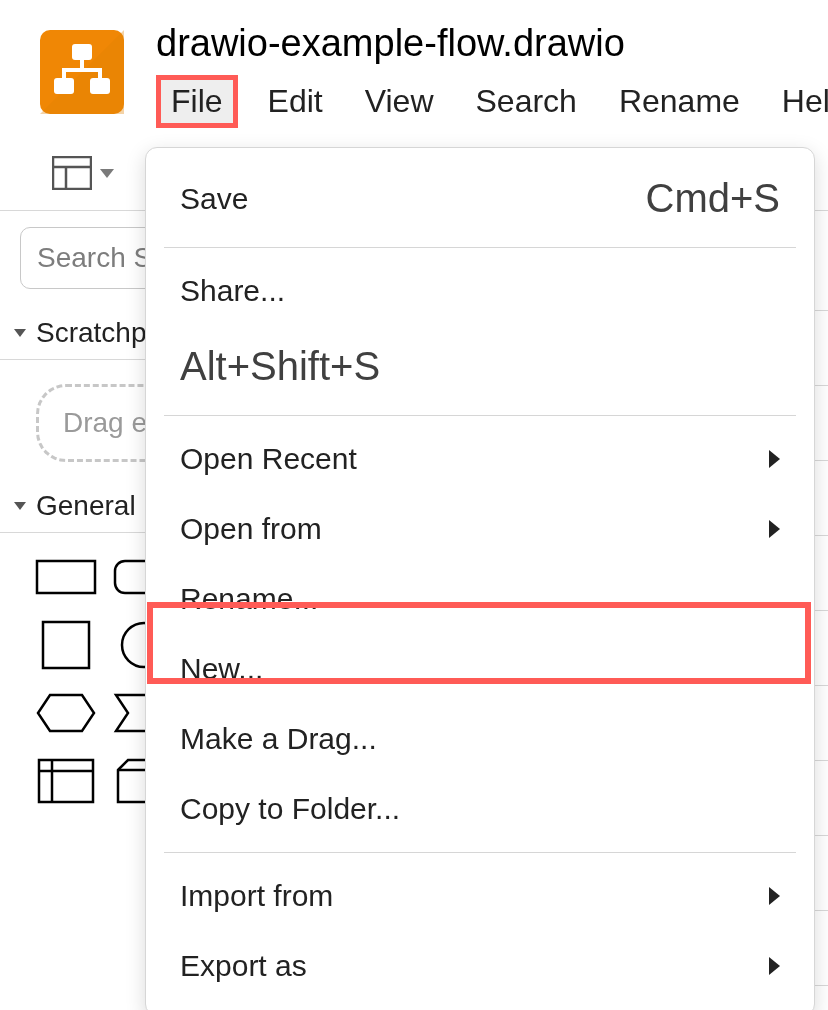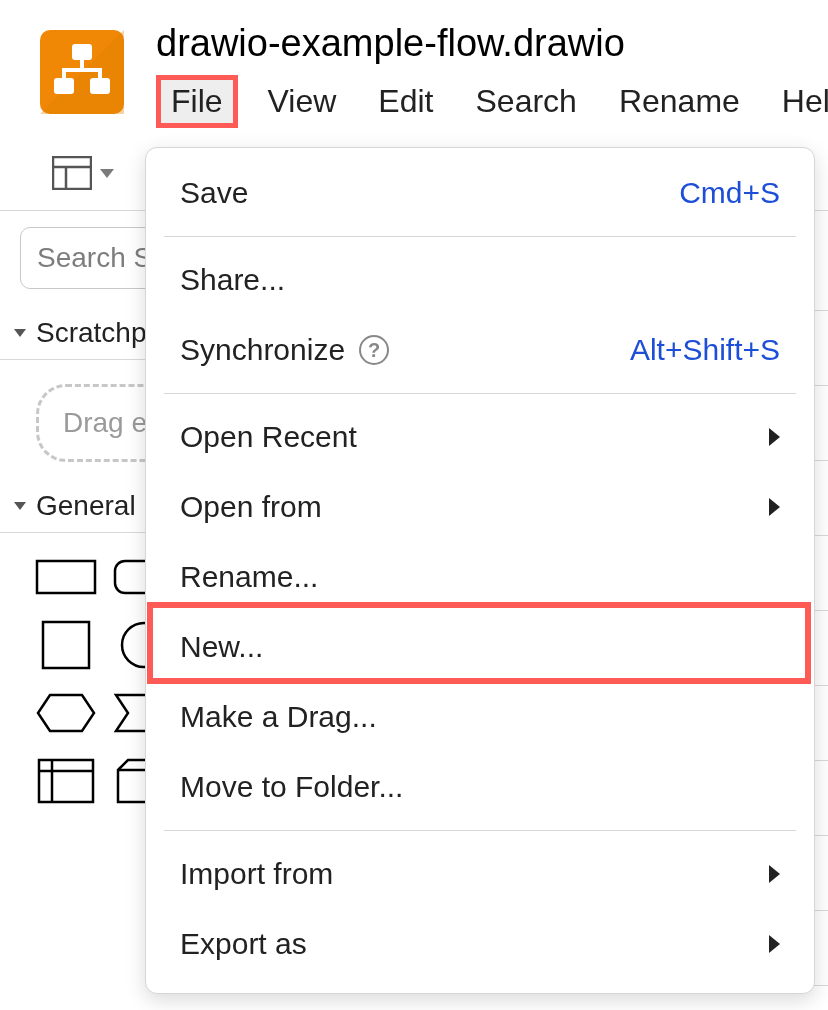--- a/index.html
+++ b/index.html
@@ -165,22 +165,22 @@
     padding: 18px 34px;
     cursor: pointer;
     position: relative;
   }
   .dd-item .label-wrap {
     display: flex;
     align-items: center;
     gap: 14px;
   }
   .dd-shortcut {
-    color: #1d4ed8;
-    font-size: 30px;
+    color: #404040;
+    font-size: 40px;
   }
   .dd-sep {
     height: 1px;
     background: #d6d6d6;
     margin: 8px 18px;
   }
   .sub-arrow {
     width: 0; height: 0;
     border-top: 9px solid transparent;
     border-bottom: 9px solid transparent;
@@ -231,22 +231,22 @@
       <rect x="32" y="14" width="20" height="16" rx="3" fill="#fff"></rect>
       <rect x="14" y="48" width="20" height="16" rx="3" fill="#fff"></rect>
       <rect x="50" y="48" width="20" height="16" rx="3" fill="#fff"></rect>
       <path d="M42 30 V40 M24 48 V40 H60 V48" stroke="#fff" stroke-width="4" fill="none" stroke-linecap="round"></path>
     </svg>
   </div>
   <div class="title-area">
     <div class="doc-title">drawio-example-flow.drawio</div>
     <div class="menubar">
       <div class="menu-item active">File</div>
+      <div class="menu-item">Edit</div>
       <div class="menu-item">View</div>
-      <div class="menu-item">Edit</div>
       <div class="menu-item">Search</div>
       <div class="menu-item">Rename</div>
       <div class="menu-item">Help</div>
     </div>
   </div>
 </div>
 
 <div class="toolbar-row">
   <div class="tool-btn">
     <svg width="40" height="34">
@@ -331,24 +331,20 @@
       </span>
     <span class="dd-shortcut">Cmd+S</span>
   </div>
   <div class="dd-sep"></div>
   <div class="dd-item">
     <span class="label-wrap">
         <span>Share...</span>
       </span>
   </div>
   <div class="dd-item">
-    <span class="label-wrap">
-      <span>Synchronize</span>
-      <span class="help-circle">?</span>
-    </span>
     <span class="dd-shortcut">Alt+Shift+S</span>
   </div>
   <div class="dd-sep"></div>
   <div class="dd-item">
     <span class="label-wrap">
         <span>Open Recent</span>
       </span>
     <span class="sub-arrow"></span>
   </div>
   <div class="dd-item">
@@ -367,21 +363,21 @@
         <span>New...</span>
       </span>
   </div>
   <div class="dd-item">
     <span class="label-wrap">
         <span>Make a Drag...</span>
       </span>
   </div>
   <div class="dd-item">
     <span class="label-wrap">
-        <span>Move to Folder...</span>
+        <span>Copy to Folder...</span>
       </span>
   </div>
   <div class="dd-sep"></div>
   <div class="dd-item">
     <span class="label-wrap">
         <span>Import from</span>
       </span>
     <span class="sub-arrow"></span>
   </div>
   <div class="dd-item">

